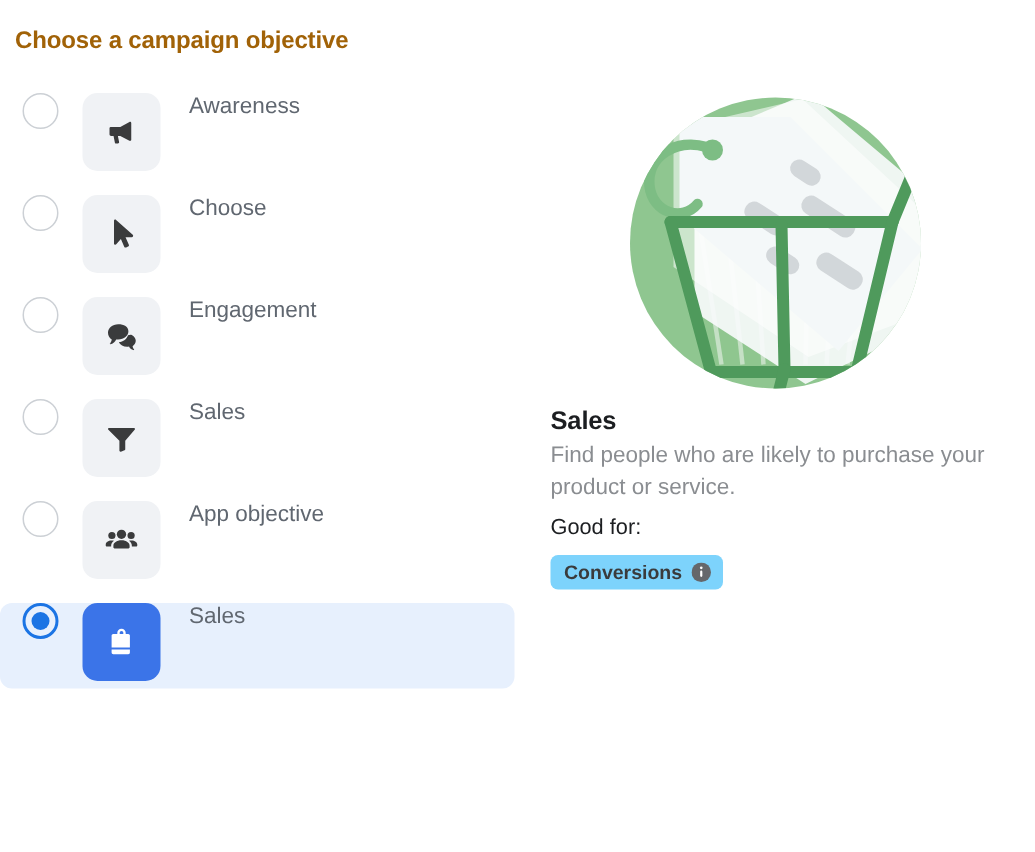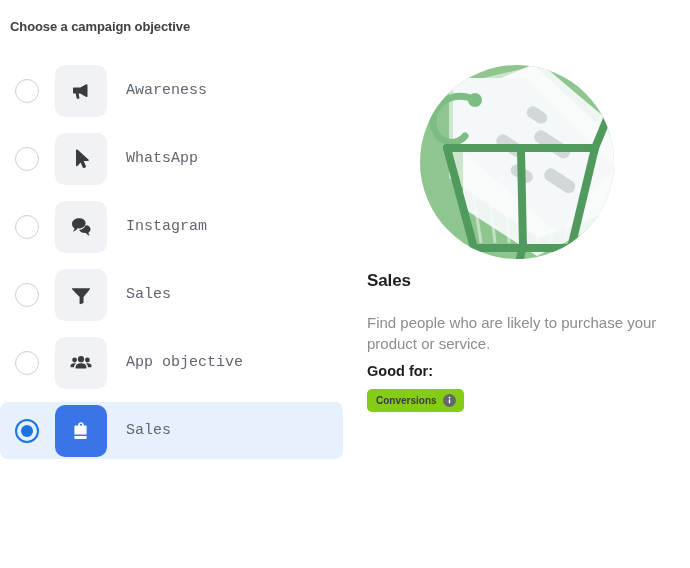--- a/index.html
+++ b/index.html
@@ -14,44 +14,42 @@
     overflow: hidden;
     font-family: "Liberation Sans", sans-serif;
     -webkit-font-smoothing: antialiased;
   }
 
   
   .page-title {
     position: absolute;
     left: 10px;
     top: 19px;
-    font-size: 13px;
+    font-size: 16px;
     font-weight: bold;
-    color: #404040;
+    color: #a16207;
     letter-spacing: -0.1px;
   }
 
   
   .objective-list {
     position: absolute;
     left: 0;
     top: 62px;
     width: 348px;
   }
   .objective-row {
     position: relative;
     height: 57px;
     margin-bottom: 11px;
     display: flex;
-    align-items: center;
     border-radius: 8px;
     padding-left: 3px;
     box-sizing: border-box;
     cursor: pointer;
-    font-family: Liberation Mono, monospace;
   }
   .objective-row.selected {
     background: #e7f0fd;
     width: 343px;
   }
 
   
   .radio {
     width: 24px;
     height: 24px;
@@ -124,41 +122,41 @@
     font-size: 17px;
     font-weight: bold;
     color: #1c1e21;
     margin-top: 1px;
     letter-spacing: -0.1px;
   }
   .detail-desc {
     font-size: 15px;
     color: #8a8d91;
     line-height: 21px;
-    margin-top: 21px;
+    margin-top: 2px;
     width: 295px;
   }
   .good-for {
     font-size: 14.5px;
-    font-weight: bold;
+    font-weight: normal;
     color: #1c1e21;
     margin-top: 9px;
   }
 
   .badge-list {
     margin-top: 10px;
   }
   .badge {
     display: inline-flex;
     align-items: center;
-    background: #84cc16;
+    background: #7dd3fc;
     border-radius: 5px;
     padding: 5px 8px 5px 9px;
     margin-bottom: 9px;
-    font-size: 10px;
+    font-size: 13px;
     font-weight: bold;
     color: #3a3b3c;
     white-space: nowrap;
   }
   .badge-row { line-height: 0; }
   .info-icon {
     margin-left: 6px;
     flex: 0 0 auto;
     display: inline-block;
     line-height: 0;
@@ -181,33 +179,33 @@
     <span class="objective-label">Awareness</span>
   </div>
 
   <div class="objective-row">
     <span class="radio"></span>
     <span class="icon-tile">
       <svg width="24" height="24" viewBox="0 0 24 24" fill="#3a3b3c">
         <path d="M7 3.2v15.1c0 .8 1 1.2 1.5.6l3.1-3.5 2.2 5.1c.2.5.8.7 1.3.5l1.3-.6c.5-.2.7-.8.5-1.3l-2.2-5h4.1c.9 0 1.3-1 .7-1.6L8.4 2.6C7.9 2.1 7 2.5 7 3.2z"></path>
       </svg>
     </span>
-    <span class="objective-label">WhatsApp</span>
+    <span class="objective-label">Choose</span>
   </div>
 
   <div class="objective-row">
     <span class="radio"></span>
     <span class="icon-tile">
       <svg width="25" height="25" viewBox="0 0 25 25" fill="#3a3b3c">
         <path d="M12.2 13.6c1 0 1.9-.1 2.7-.4.2 1.6 1.1 2.7 2.6 3.4.3.1.5-.2.3-.4-.5-.6-.8-1.3-.8-2.1 1.5-.9 2.4-2.2 2.4-3.7 0-2.7-2.8-4.8-6.3-4.8S6.8 7.7 6.8 10.4s2.5 3.2 5.4 3.2z" opacity="0"></path>
         <path d="M9.8 4.2C5.9 4.2 3 6.7 3 9.9c0 1.8.9 3.4 2.5 4.5-.1 1-.5 1.8-1.1 2.5-.3.3 0 .8.4.6 1.9-.7 3.1-1.8 3.6-3.2.5.1.9.1 1.4.1 3.9 0 6.8-2.5 6.8-5.5S13.7 4.2 9.8 4.2z"></path>
         <path d="M16.3 11.5c-.6 2.5-3.1 4.3-6.1 4.6.9 1.8 3 3 5.6 3 .4 0 .8 0 1.2-.1.5 1.1 1.5 1.9 2.9 2.4.4.2.7-.3.4-.6-.5-.5-.8-1.2-.9-2 1.3-.9 2.1-2.2 2.1-3.6 0-1.6-1.1-3-2.7-3.8-.8-.4-1.6.1-2.5.1z"></path>
       </svg>
     </span>
-    <span class="objective-label">Instagram</span>
+    <span class="objective-label">Engagement</span>
   </div>
 
   <div class="objective-row">
     <span class="radio"></span>
     <span class="icon-tile">
       <svg width="24" height="24" viewBox="0 0 24 24" fill="#3a3b3c">
         <path d="M3.6 5.3h16.8c.5 0 .8.6.5 1l-6.4 7.6v5.6c0 .3-.2.6-.5.7l-2.4.9c-.5.2-1-.2-1-.7v-6.5L3.1 6.3c-.3-.4 0-1 .5-1z"></path>
       </svg>
     </span>
     <span class="objective-label">Sales</span>

